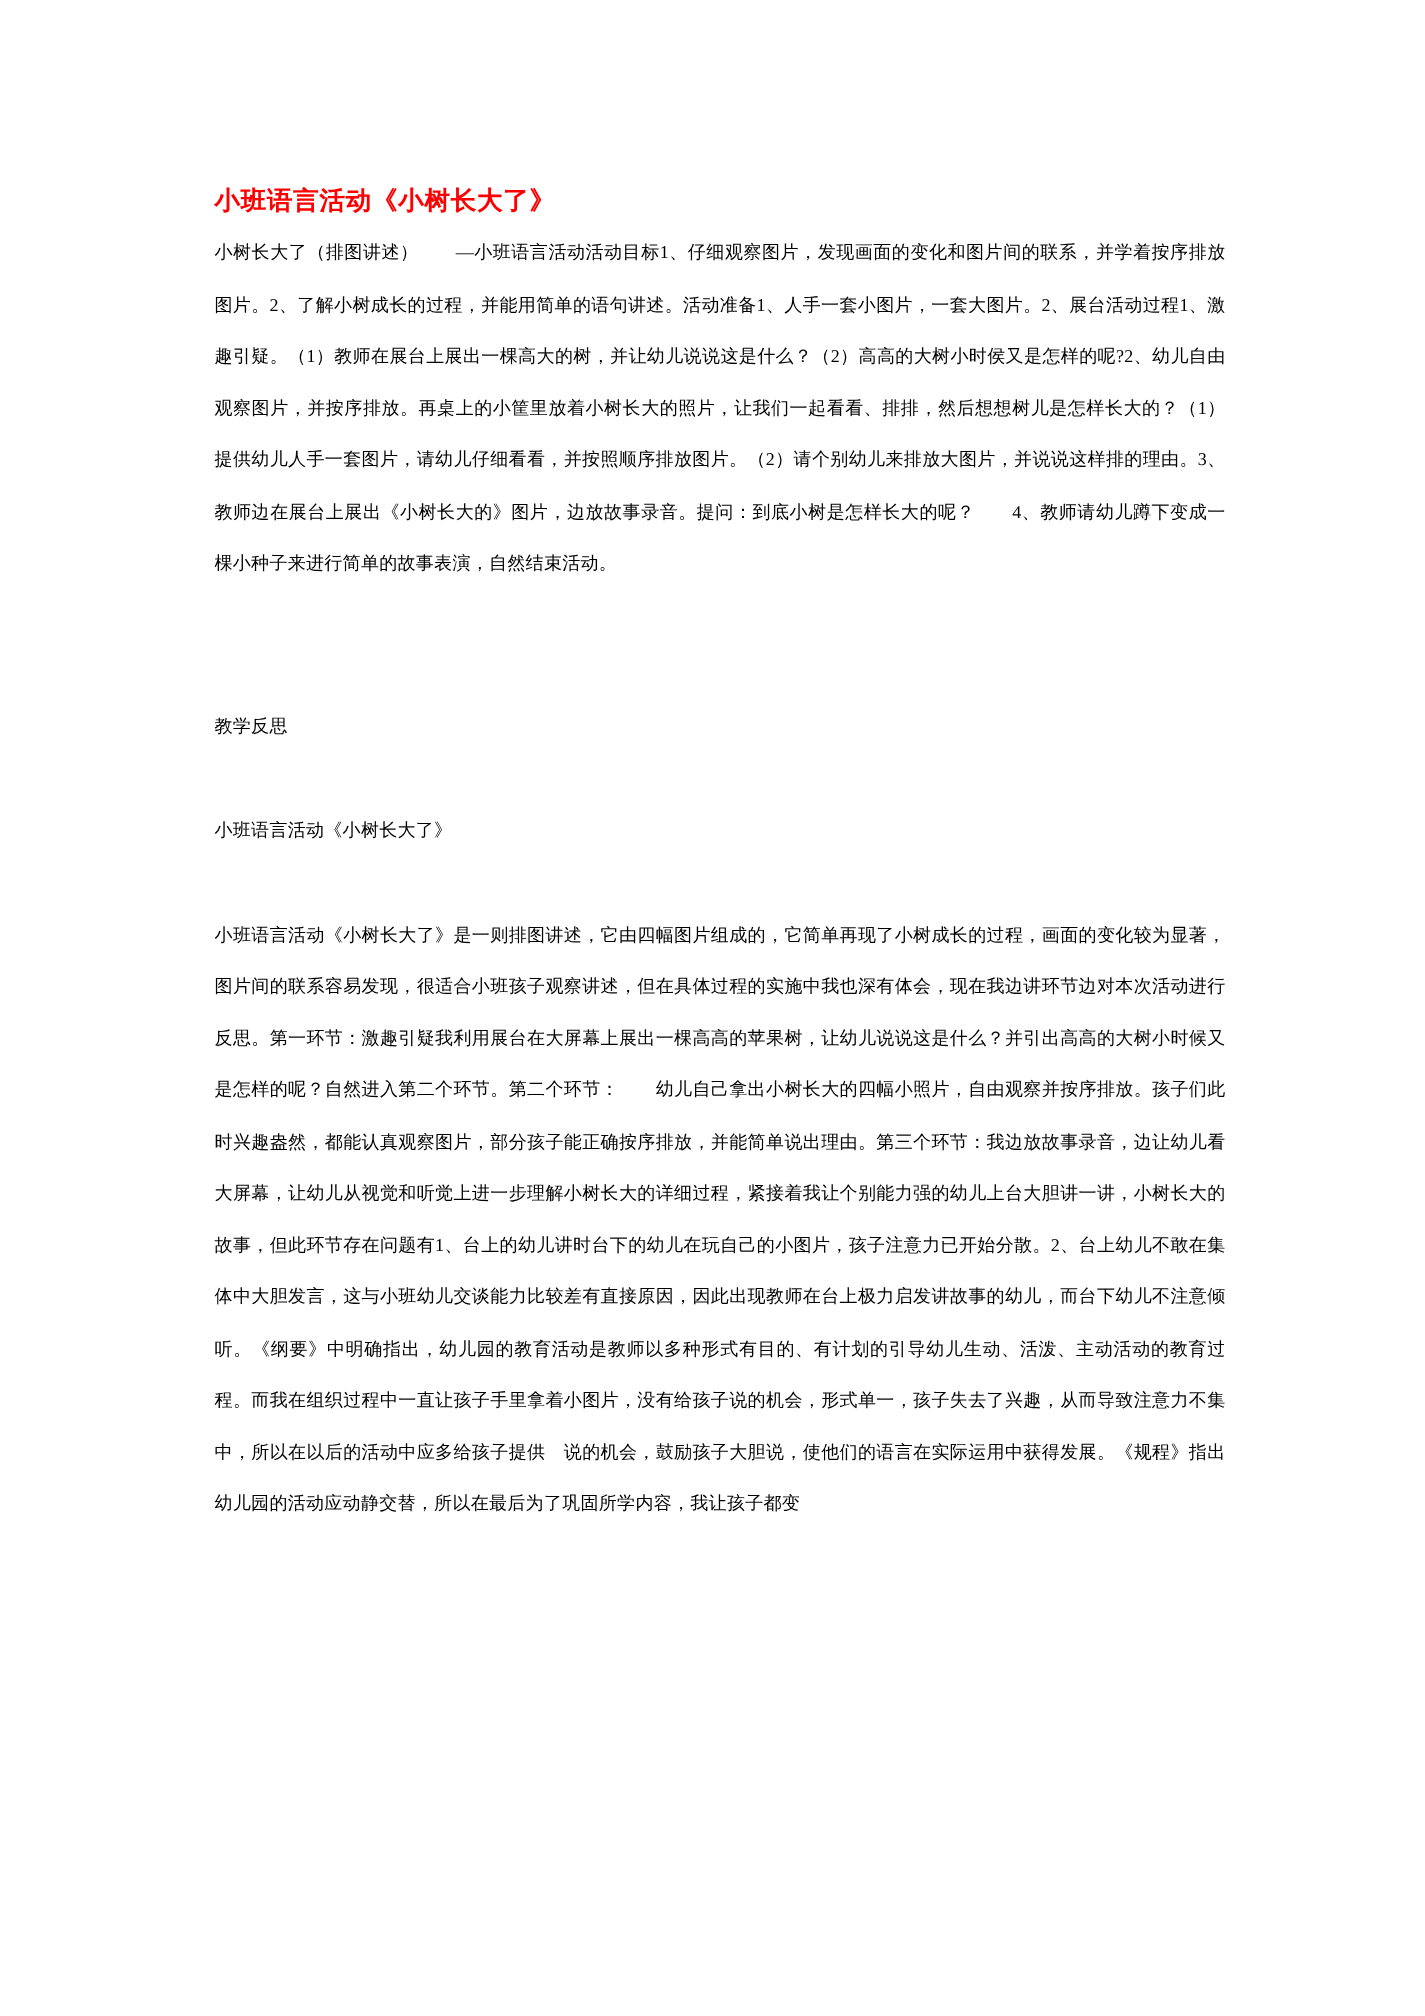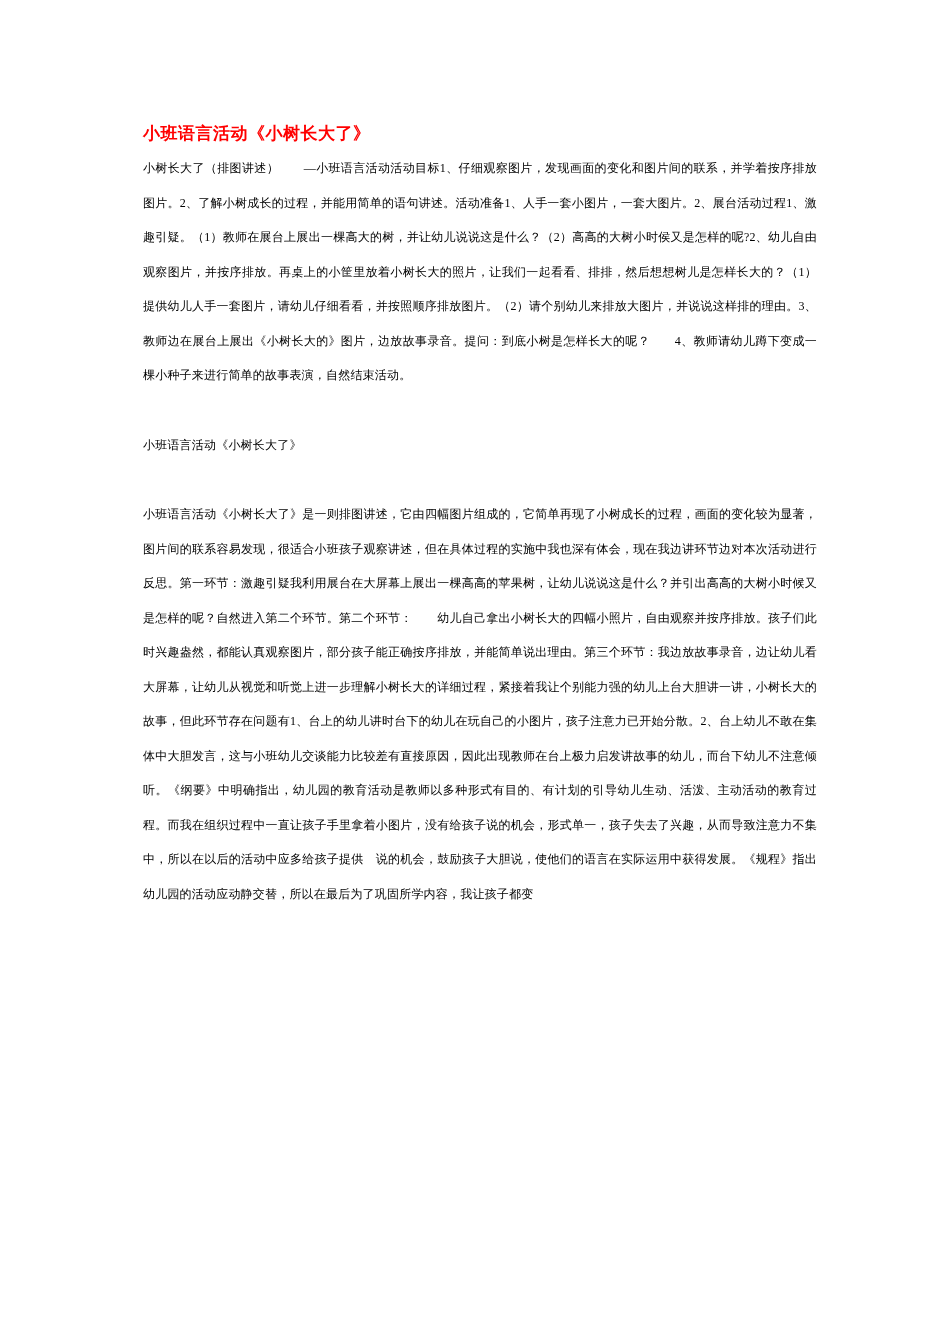--- a/index.html
+++ b/index.html
@@ -39,16 +39,17 @@
   .gap-large { margin-top: 74px; }
   .gap-medium { margin-top: 35px; }
 </style>
 </head>
 <body>
 
 <div class="page">
   <div class="content">
     <h1 class="doc-title">小班语言活动《小树长大了》</h1>
     <p class="para">小树长大了（排图讲述）　　—小班语言活动活动目标1、仔细观察图片，发现画面的变化和图片间的联系，并学着按序排放图片。2、了解小树成长的过程，并能用简单的语句讲述。活动准备1、人手一套小图片，一套大图片。2、展台活动过程1、激趣引疑。（1）教师在展台上展出一棵高大的树，并让幼儿说说这是什么？（2）高高的大树小时侯又是怎样的呢?2、幼儿自由观察图片，并按序排放。再桌上的小筐里放着小树长大的照片，让我们一起看看、排排，然后想想树儿是怎样长大的？（1）提供幼儿人手一套图片，请幼儿仔细看看，并按照顺序排放图片。（2）请个别幼儿来排放大图片，并说说这样排的理由。3、教师边在展台上展出《小树长大的》图片，边放故事录音。提问：到底小树是怎样长大的呢？　　4、教师请幼儿蹲下变成一棵小种子来进行简单的故事表演，自然结束活动。</p>
+    <p class="para gap-large">教学反思</p>
     <p class="para gap-medium">小班语言活动《小树长大了》</p>
     <p class="para gap-medium">小班语言活动《小树长大了》是一则排图讲述，它由四幅图片组成的，它简单再现了小树成长的过程，画面的变化较为显著，图片间的联系容易发现，很适合小班孩子观察讲述，但在具体过程的实施中我也深有体会，现在我边讲环节边对本次活动进行反思。第一环节：激趣引疑我利用展台在大屏幕上展出一棵高高的苹果树，让幼儿说说这是什么？并引出高高的大树小时候又是怎样的呢？自然进入第二个环节。第二个环节：　　幼儿自己拿出小树长大的四幅小照片，自由观察并按序排放。孩子们此时兴趣盎然，都能认真观察图片，部分孩子能正确按序排放，并能简单说出理由。第三个环节：我边放故事录音，边让幼儿看大屏幕，让幼儿从视觉和听觉上进一步理解小树长大的详细过程，紧接着我让个别能力强的幼儿上台大胆讲一讲，小树长大的故事，但此环节存在问题有1、台上的幼儿讲时台下的幼儿在玩自己的小图片，孩子注意力已开始分散。2、台上幼儿不敢在集体中大胆发言，这与小班幼儿交谈能力比较差有直接原因，因此出现教师在台上极力启发讲故事的幼儿，而台下幼儿不注意倾听。《纲要》中明确指出，幼儿园的教育活动是教师以多种形式有目的、有计划的引导幼儿生动、活泼、主动活动的教育过程。而我在组织过程中一直让孩子手里拿着小图片，没有给孩子说的机会，形式单一，孩子失去了兴趣，从而导致注意力不集中，所以在以后的活动中应多给孩子提供　说的机会，鼓励孩子大胆说，使他们的语言在实际运用中获得发展。《规程》指出幼儿园的活动应动静交替，所以在最后为了巩固所学内容，我让孩子都变</p>
   </div>
 </div>
 
 </body></html>

